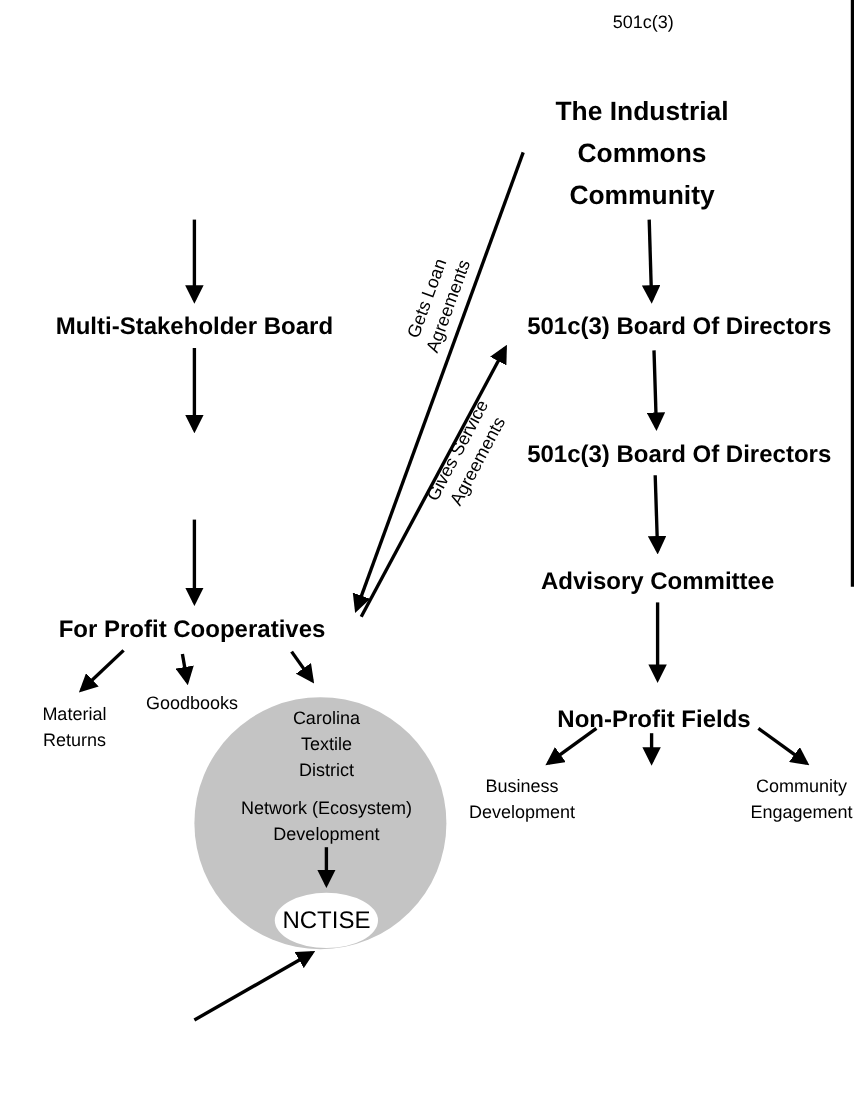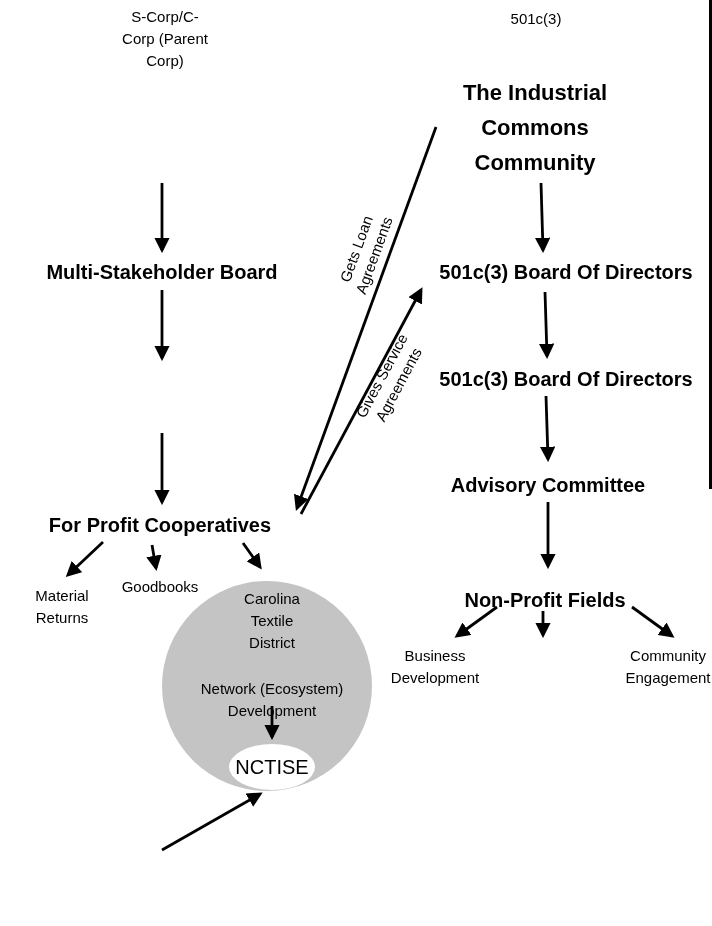--- a/index.html
+++ b/index.html
@@ -51,27 +51,26 @@
       <line x1="548" y1="502" x2="548" y2="566" marker-end="url(#ah)"></line>
       <line x1="497" y1="607" x2="457" y2="636" marker-end="url(#ah)"></line>
       <line x1="543" y1="611" x2="543" y2="635" marker-end="url(#ah)"></line>
       <line x1="632" y1="607" x2="672" y2="636" marker-end="url(#ah)"></line>
       <line x1="436" y1="127" x2="297" y2="508" marker-end="url(#ah)"></line>
       <line x1="301" y1="514" x2="421" y2="290" marker-end="url(#ah)"></line>
       <line x1="710.5" y1="0" x2="710.5" y2="489" stroke-width="3"></line>
     </g>
   </svg>
 
-  <div class="t hdr" style="left:117px; top:6px; width:96px;">S-Corp/C-Corp (Parent Corp)</div>
   <div class="t bnode" style="left:22px; top:260px; width:280px;">Multi-Stakeholder Board</div>
   <div class="t bnode" style="left:20px; top:513px; width:280px;">For Profit Cooperatives</div>
   <div class="t small" style="left:22px; top:585px; width:80px;">Material Returns</div>
   <div class="t small" style="left:115px; top:576px; width:90px;">Goodbooks</div>
   <div class="t small" style="left:227px; top:588px; width:90px;">Carolina Textile District</div>
-  <div class="t small" style="left:187px; top:678px; width:170px;text-align:center;">Network (Ecosystem) Development</div>
+  <div class="t small" style="left:187px; top:663px; width:170px;text-align:center;">Network (Ecosystem) Development</div>
 
   <div class="t hdr" style="left:486px; top:8px; width:100px;">501c(3)</div>
   <div class="t title" style="left:445px; top:75px; width:180px;">The Industrial Commons Community</div>
   <div class="t bnode" style="left:420px; top:260px; width:292px;">501c(3) Board Of Directors</div>
   <div class="t bnode" style="left:420px; top:367px; width:292px;">501c(3) Board Of Directors</div>
   <div class="t bnode" style="left:428px; top:473px; width:240px;">Advisory Committee</div>
   <div class="t bnode" style="left:435px; top:588px; width:220px;">Non-Profit Fields</div>
   <div class="t small" style="left:380px; top:645px; width:110px;">Business Development</div>
   <div class="t small" style="left:613px; top:645px; width:110px;">Community Engagement</div>
 

